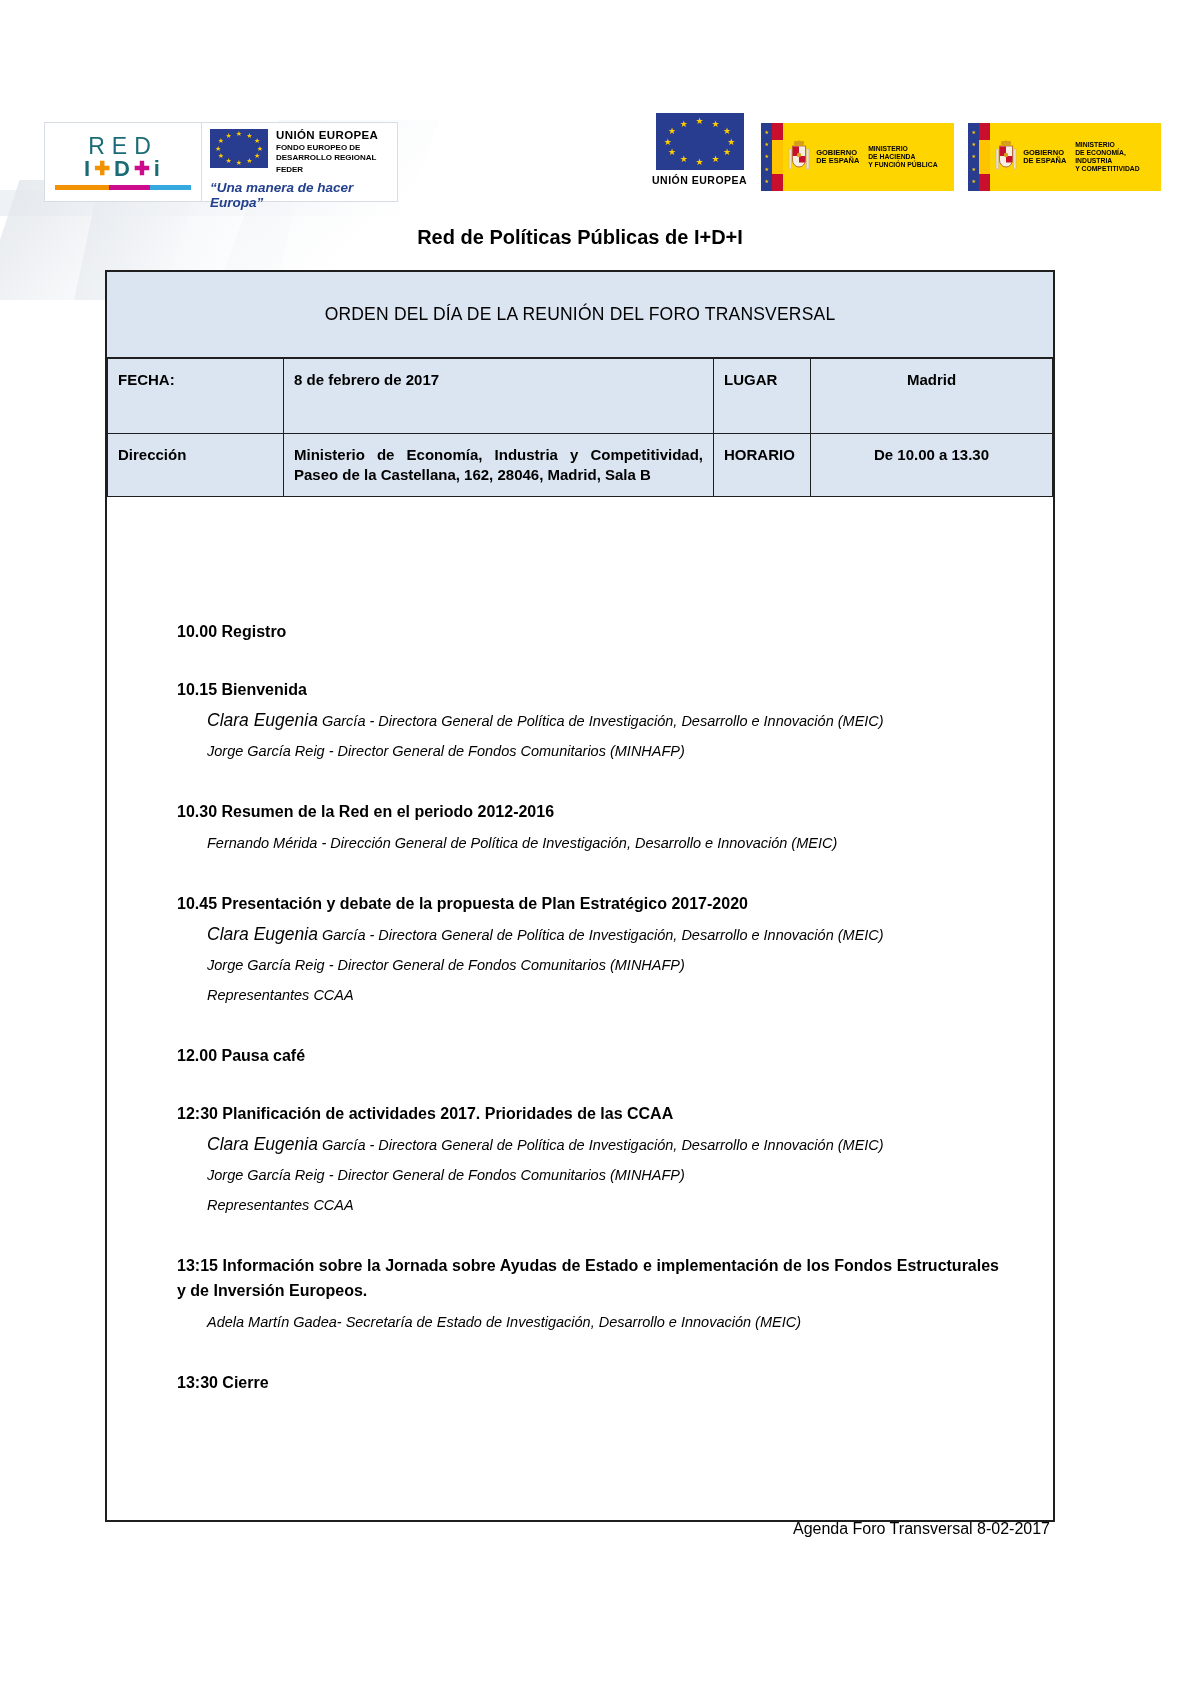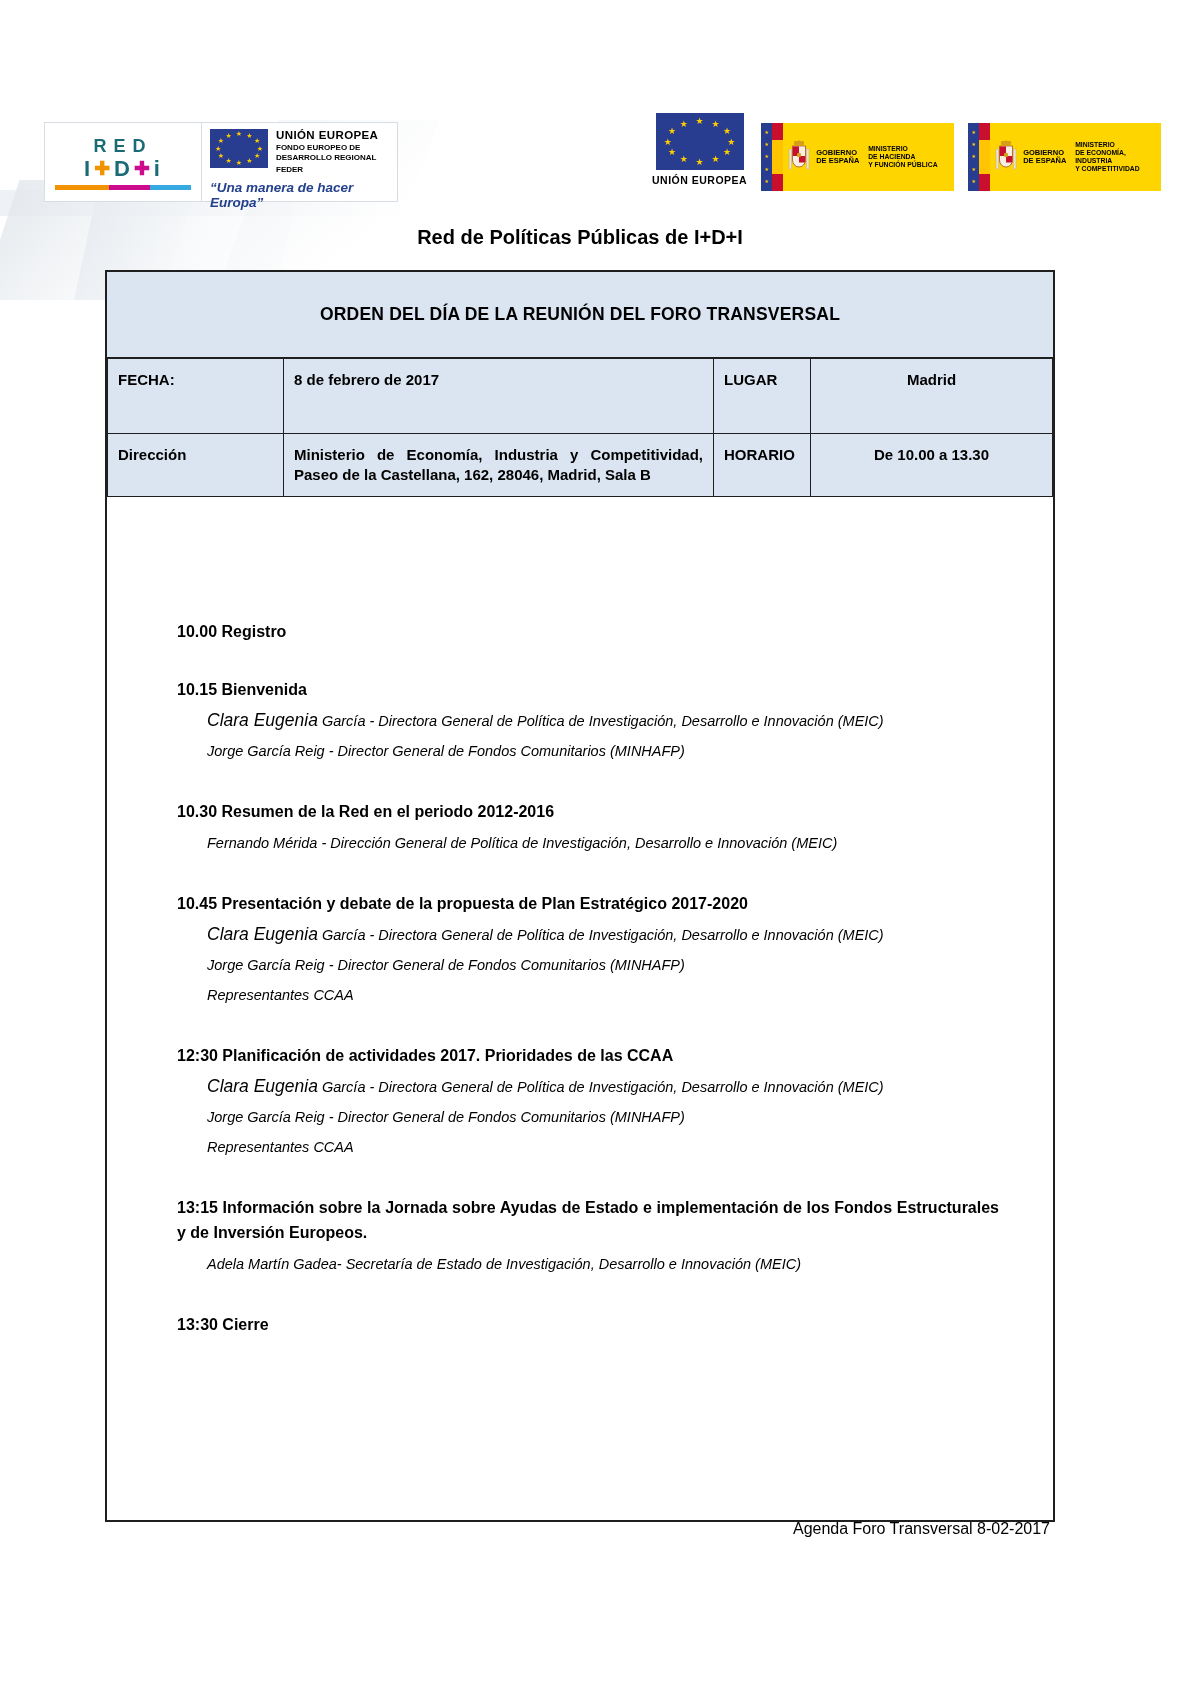--- a/index.html
+++ b/index.html
@@ -14,21 +14,21 @@
   .collage{position:absolute;pointer-events:none;}
   .c1{left:0;top:180px;width:180px;height:120px;background:linear-gradient(115deg,#cfd6de 0%,#eef1f4 60%,#fff 100%);opacity:.5;transform:skewX(-18deg);}
   .c2{left:90px;top:150px;width:200px;height:150px;background:linear-gradient(100deg,#dbe1e8 0%,#f6f8fa 70%);opacity:.45;transform:skewX(-12deg);}
   .c3{left:0;top:190px;width:420px;height:26px;background:linear-gradient(90deg,#e3e8ee,#ffffff);opacity:.6;}
   .c4{left:250px;top:120px;width:160px;height:160px;background:linear-gradient(125deg,#e8ecf1,#ffffff 80%);opacity:.4;transform:skewX(-20deg);}
 
   
   .logo-left{position:absolute;left:44px;top:122px;display:flex;}
   .red-box{width:158px;height:80px;background:#fff;border:1px solid #d7dde3;
            display:flex;flex-direction:column;align-items:center;justify-content:center;padding:4px 10px;}
-  .red-word{color:var(--teal);font-weight:bold;font-size:18px;letter-spacing:7px;line-height:24px;}
+  .red-word{color:var(--teal);font-weight:normal;font-size:23px;letter-spacing:7px;line-height:24px;}
   .red-sub{color:var(--teal);font-weight:bold;font-size:22px;line-height:22px;letter-spacing:2px;display:flex;align-items:center;gap:2px;}
   .plus1{color:var(--plus-orange);font-size:19px;} .plus2{color:var(--plus-magenta);font-size:19px;}
   .red-underline{display:flex;width:100%;height:5px;margin-top:5px;}
   .red-underline .u1{flex:4;background:var(--plus-orange);}
   .red-underline .u2{flex:3;background:var(--plus-magenta);}
   .red-underline .u3{flex:3;background:var(--bar-blue);}
   .feder-box{width:196px;height:80px;background:#fff;border:1px solid #d7dde3;border-left:none;
              padding:6px 8px 4px 8px;display:flex;flex-direction:column;}
   .feder-top{display:flex;gap:8px;align-items:flex-start;}
   .eu-flag{position:relative;background:var(--eu-blue);flex:none;}
@@ -58,21 +58,21 @@
   .flag-big .eu-stars span{font-size:9px;}
 
   
   .page-title{position:absolute;left:105px;top:226px;width:950px;text-align:center;
               font-size:20px;font-weight:bold;}
 
   
   .doc-box{position:absolute;left:105px;top:270px;width:950px;height:1252px;
            border:2px solid var(--border);background:#fff;}
   .doc-header{background:var(--header-bg);height:86px;border-bottom:1.5px solid var(--border);
-              text-align:center;padding-top:32px;font-size:17.5px;font-weight:bold;letter-spacing:.2px;}
+              text-align:center;padding-top:32px;font-size:17.5px;font-weight:normal;letter-spacing:.2px;}
   table.meta{width:100%;border-collapse:collapse;table-layout:fixed;background:var(--header-bg);}
   table.meta td{border:1.5px solid var(--border);vertical-align:top;font-weight:bold;font-size:15px;
                 padding:11px 10px;line-height:20px;}
   td.c-label{width:176px;} td.c-value{width:430px;text-align:justify;}
   td.c-label2{width:97px;} td.c-value2{text-align:center;}
   tr.row-fecha td{height:75px;} 
 
   
   .agenda{padding:122px 54px 0 50px;margin-left:20px;}
   .agenda-item{margin-bottom:33px;}
@@ -266,20 +266,24 @@
     <div class="agenda-title">10.45 Presentación y debate de la propuesta de Plan Estratégico 2017-2020</div>
     <div class="agenda-subs">
   <div class="agenda-sub"><span class="sub-lead">Clara Eugenia</span><span class="sub-rest"> García - Directora General de Política de Investigación, Desarrollo e Innovación (MEIC)</span></div>
 
   <div class="agenda-sub"><span class="sub-lead"></span><span class="sub-rest">Jorge García Reig - Director General de Fondos Comunitarios (MINHAFP)</span></div>
 
   <div class="agenda-sub"><span class="sub-lead"></span><span class="sub-rest">Representantes CCAA</span></div>
 </div>
   </div>
 
+  <div class="agenda-item">
+    <div class="agenda-title">12.00 Pausa café</div>
+
+  </div>
 
   <div class="agenda-item">
     <div class="agenda-title">12:30 Planificación de actividades 2017. Prioridades de las CCAA</div>
     <div class="agenda-subs">
   <div class="agenda-sub"><span class="sub-lead">Clara Eugenia</span><span class="sub-rest"> García - Directora General de Política de Investigación, Desarrollo e Innovación (MEIC)</span></div>
 
   <div class="agenda-sub"><span class="sub-lead"></span><span class="sub-rest">Jorge García Reig - Director General de Fondos Comunitarios (MINHAFP)</span></div>
 
   <div class="agenda-sub"><span class="sub-lead"></span><span class="sub-rest">Representantes CCAA</span></div>
 </div>

